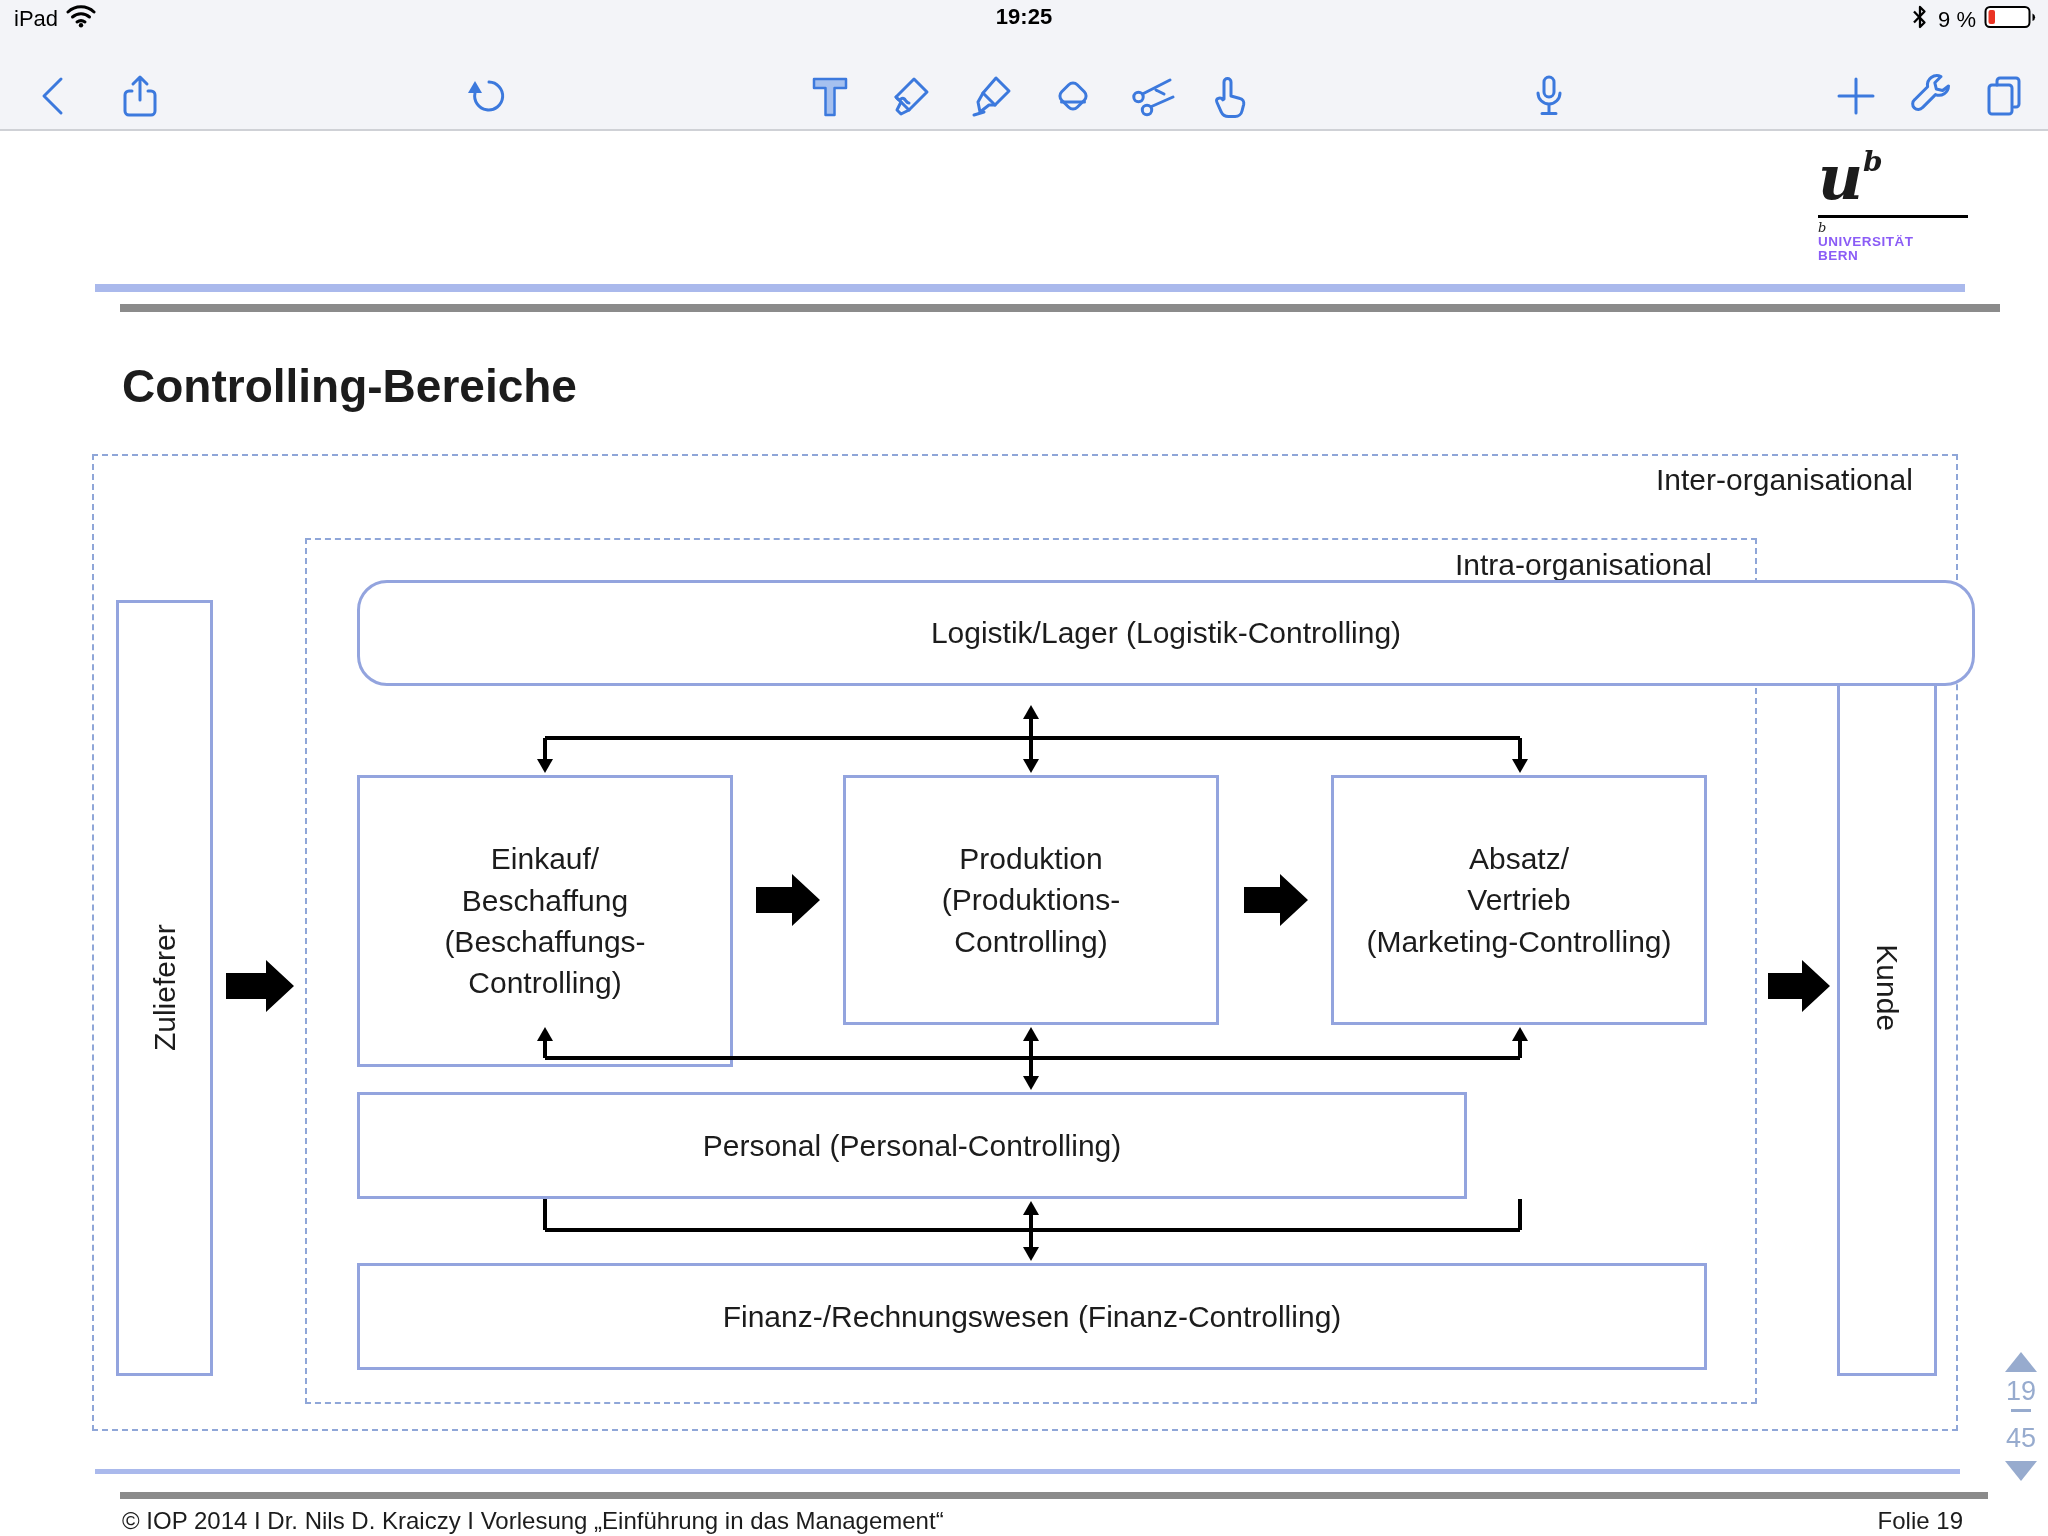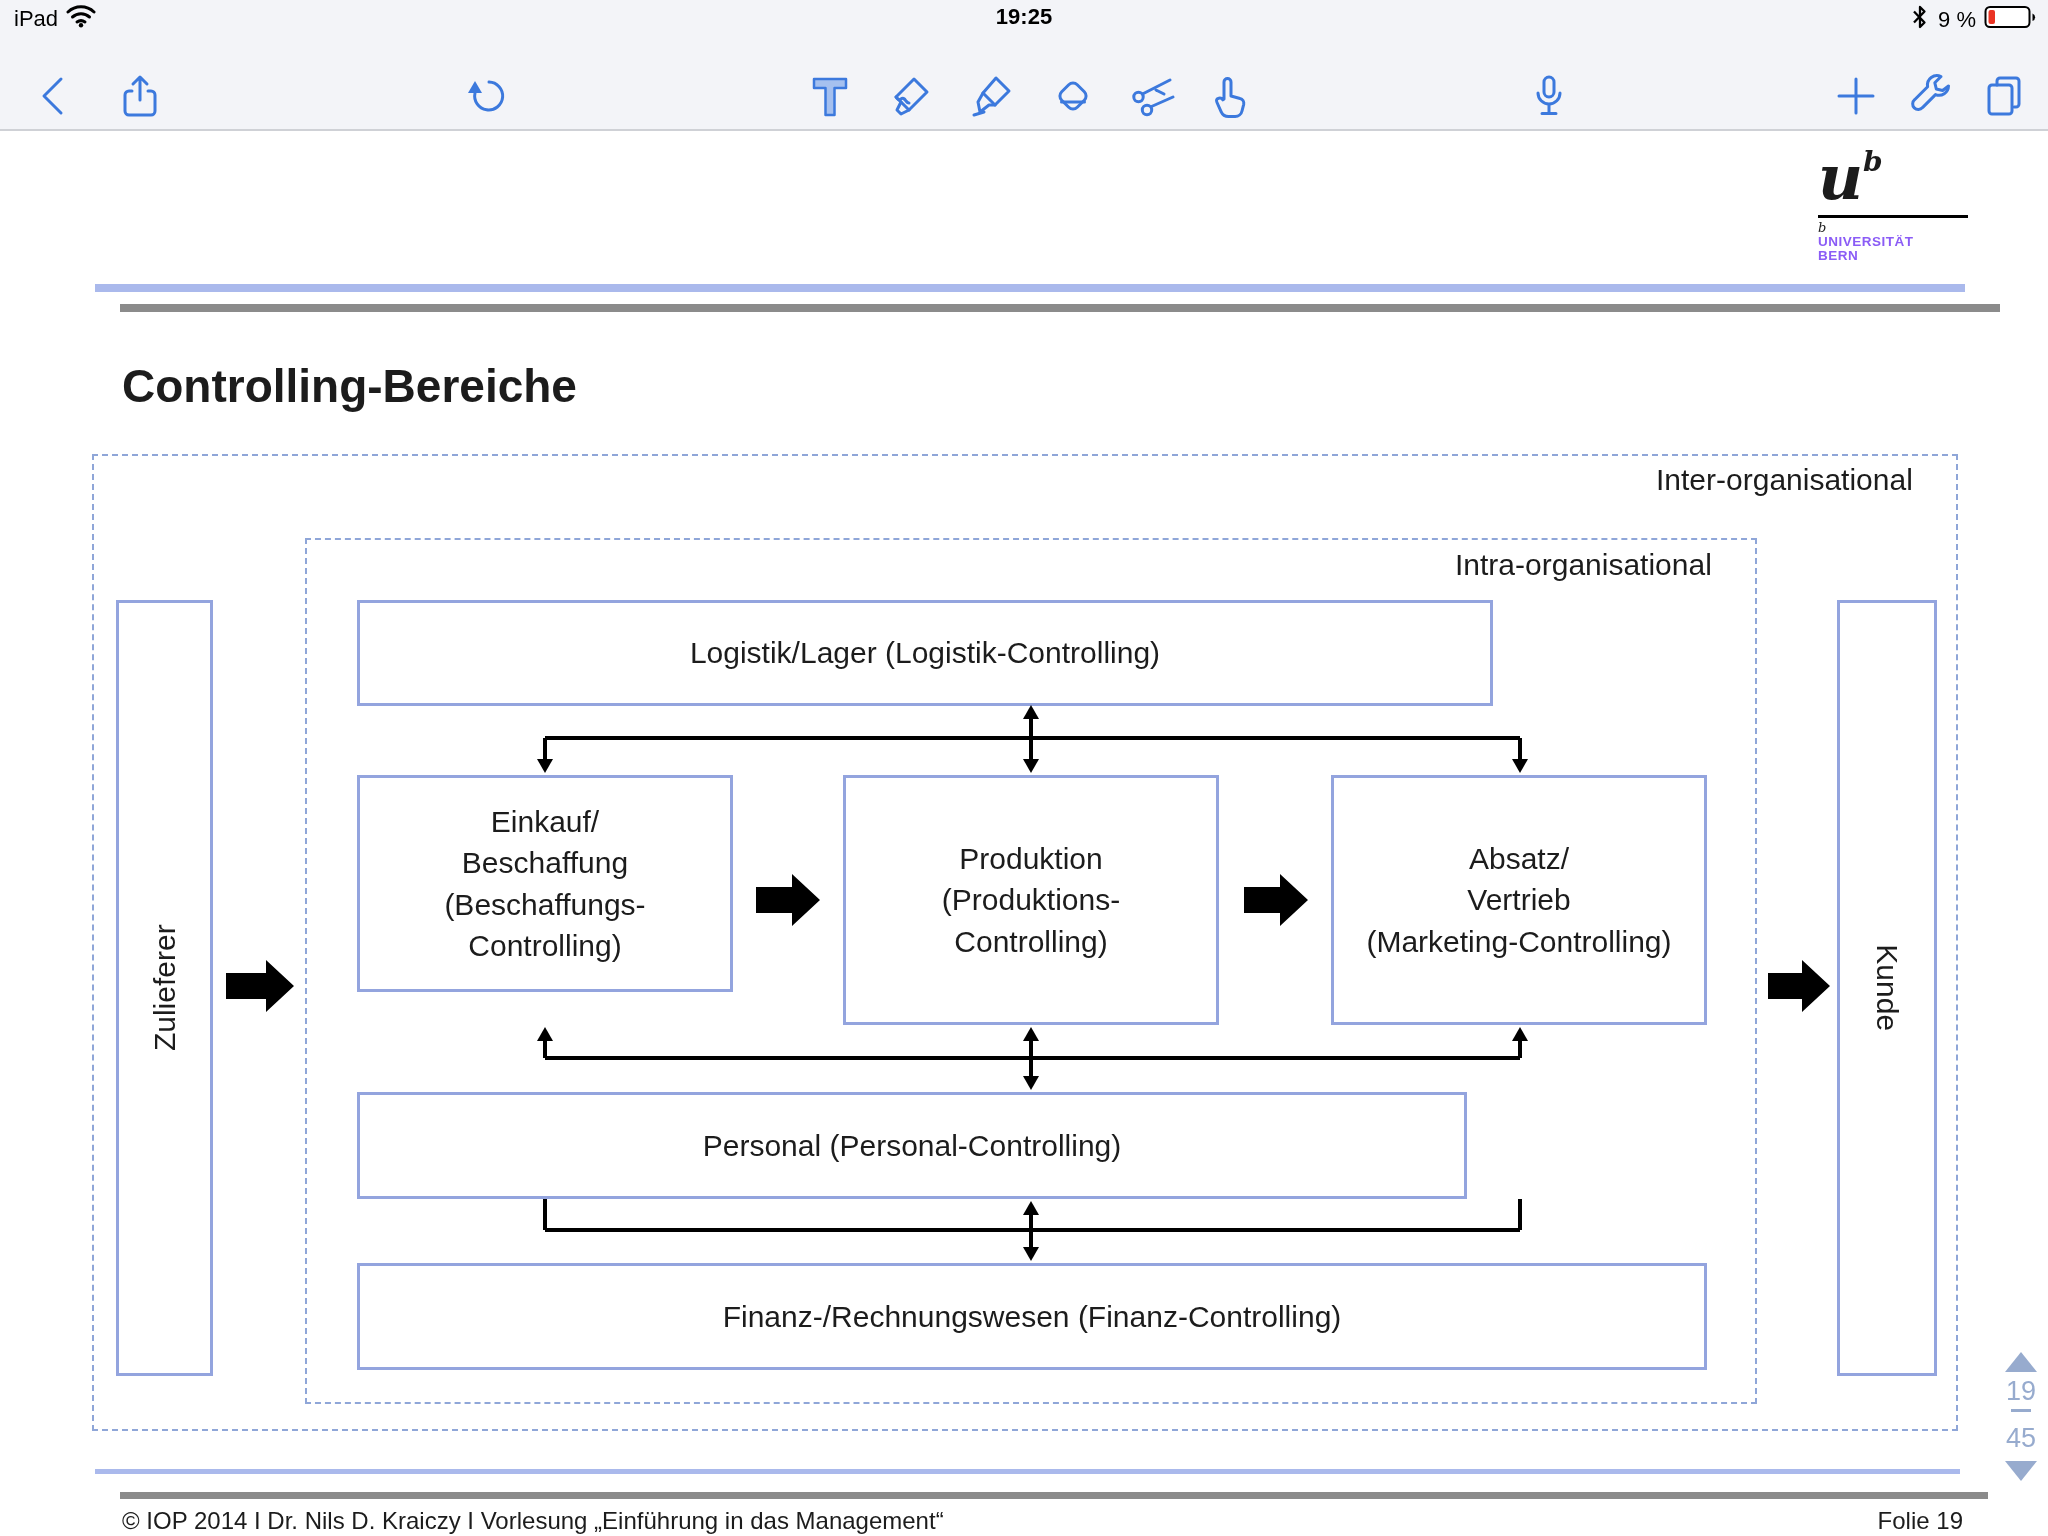--- a/index.html
+++ b/index.html
@@ -216,22 +216,22 @@
     <div class="dash" style="left:305px; top:407px; width:1452px; height:866px;"></div>
     <div class="zone-label" style="left:1455px; top:417px;">Intra-organisational</div>
 
     <div class="dbox" style="left:116px; top:469px; width:97px; height:776px;">
       <span class="side-label" style="transform:rotate(-90deg);">Zulieferer</span>
     </div>
     <div class="dbox" style="left:1837px; top:469px; width:100px; height:776px;">
       <span class="side-label" style="transform:rotate(90deg);">Kunde</span>
     </div>
 
-    <div class="dbox" style="left:357px; top:469px; width:1136px; height:106px;">Logistik/Lager (Logistik-Controlling)</div>
-    <div class="dbox" style="left:357px; top:644px; width:376px; height:217px;">Einkauf/
+    <div class="dbox" style="left:357px; top:449px; width:1618px; height:106px;border-radius:30px;">Logistik/Lager (Logistik-Controlling)</div>
+    <div class="dbox" style="left:357px; top:644px; width:376px; height:292px;">Einkauf/
 Beschaffung
 (Beschaffungs-
 Controlling)</div>
     <div class="dbox" style="left:843px; top:644px; width:376px; height:250px;">Produktion
 (Produktions-
 Controlling)</div>
     <div class="dbox" style="left:1331px; top:644px; width:376px; height:250px;">Absatz/
 Vertrieb
 (Marketing-Controlling)</div>
     <div class="dbox" style="left:357px; top:961px; width:1110px; height:107px;">Personal (Personal-Controlling)</div>

